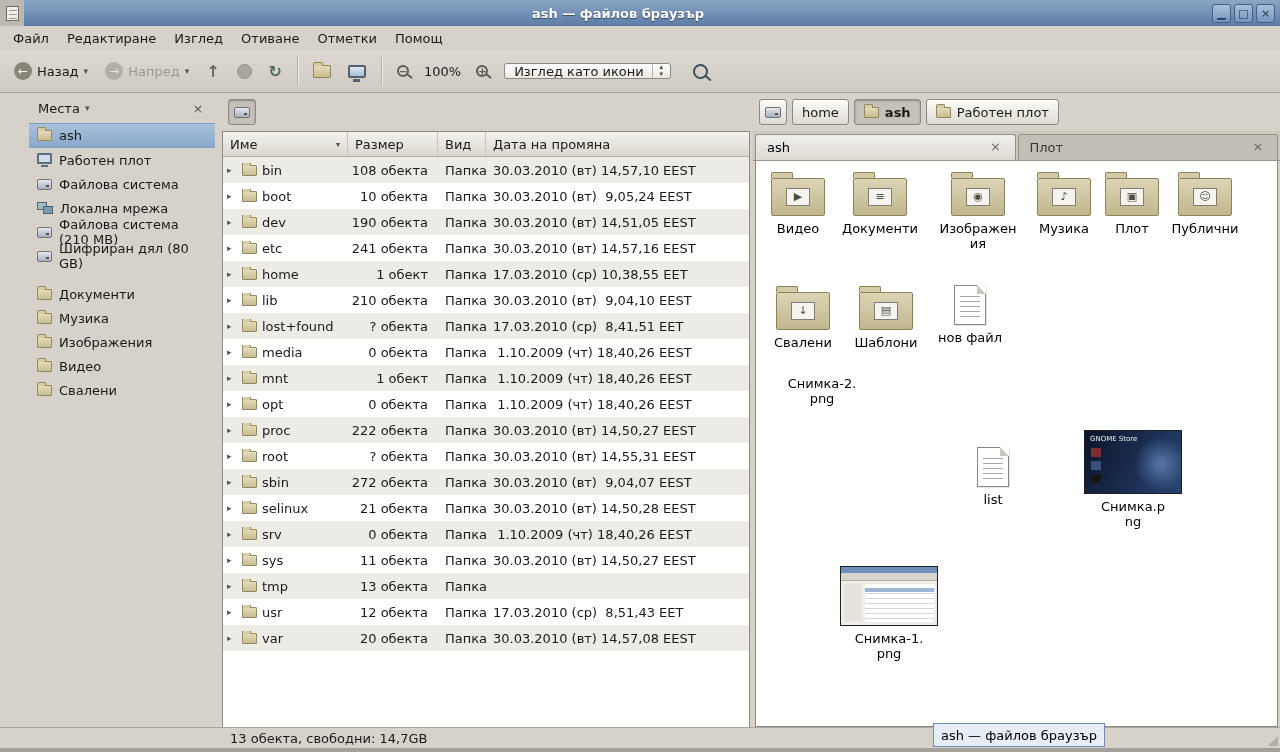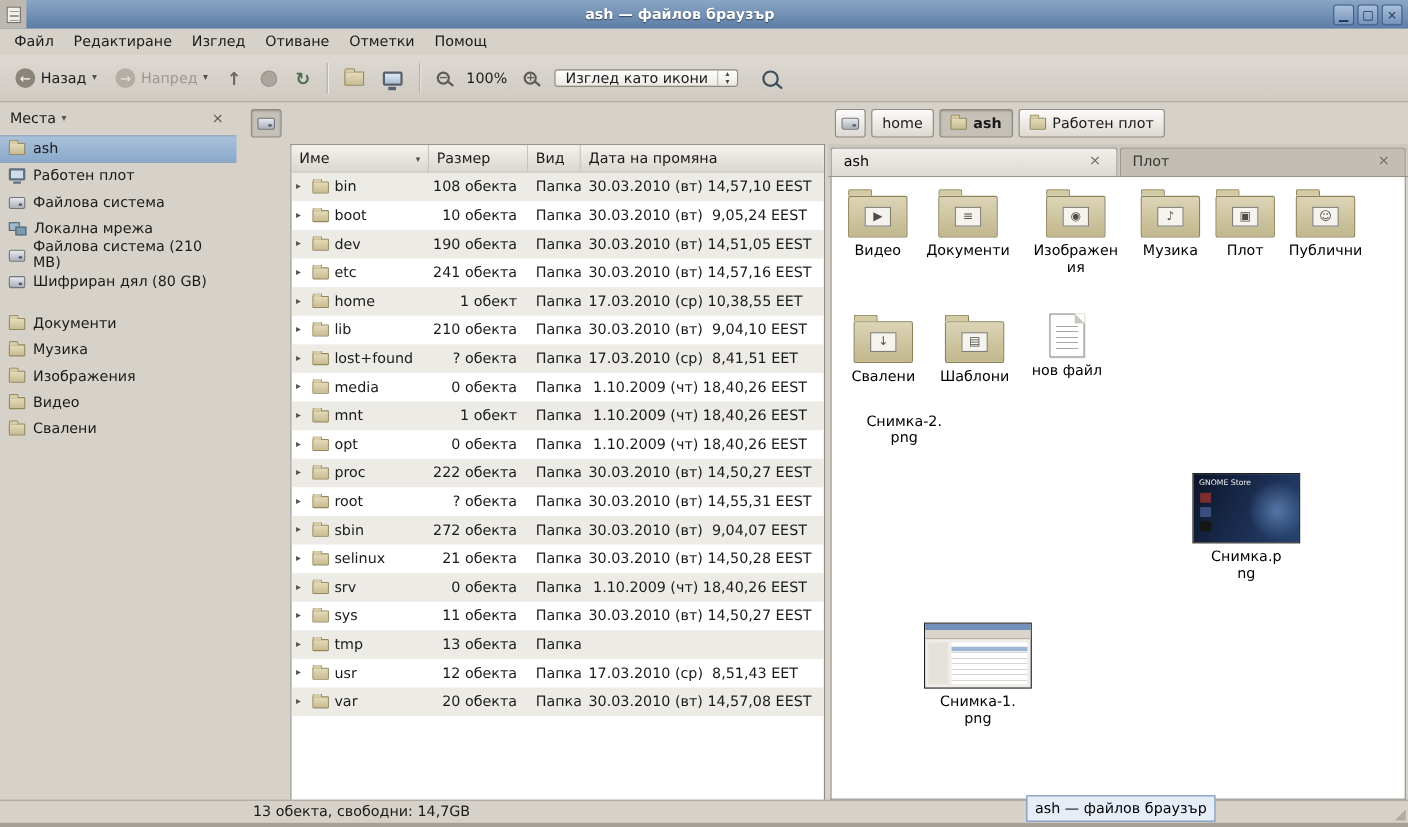--- a/index.html
+++ b/index.html
@@ -53,21 +53,21 @@
   .mag.lg { width:15px; height:15px; border-color:#3e4e5d; }
   .mag.lg::after { background:#3e4e5d; width:8px; }
   .zoomlvl { padding:0 5px; }
   .combo { margin-left:6px; height:16px; min-width:160px; border:1px solid #8e8a82; border-radius:3px;
     background:linear-gradient(#ffffff,#ebe8e2); display:flex; align-items:center; padding-left:9px; gap:8px; }
   .combo .spin { margin-left:auto; width:18px; align-self:stretch; border-left:1px solid #b9b5ad;
     display:flex; flex-direction:column; align-items:center; justify-content:center; font-size:7px; line-height:7px; color:#4a4742; }
   .searchbtn { margin-left:12px; width:30px; height:30px; display:flex; align-items:center; justify-content:center; }
   
   .main { display:flex; height:634px; }
-  .sidebar { width:215px; display:flex; flex-direction:column; flex:none; }
+  .sidebar { width:215px; display:flex; flex-direction:column; flex:none;padding-left:29px; }
   .side-head { height:30px; display:flex; align-items:center; gap:5px; padding:0 9px; }
   .side-close { margin-left:auto; color:#5a5750; width:16px; text-align:center; }
   .sitem { height:24px; display:flex; align-items:center; gap:7px; padding:0 6px 0 8px; }
   .sitem.selected { height:25px; background:linear-gradient(#a9c1da,#8aa9cb);
     border-top:1px solid #7d9cbf; border-bottom:1px solid #7d9cbf; }
   .side-sep { height:14px; }
   .sic { flex:none; position:relative; }
   .ic-desktop { width:15px; height:11px; border:2px solid #5f6e7e; background:#cfdcea; border-radius:1px; margin-bottom:3px; }
   .ic-desktop::after { content:''; position:absolute; left:2px; bottom:-5px; width:7px; height:2px; background:#5f6e7e; }
   .ic-drive { width:15px; height:11px; background:linear-gradient(#e7e9ed,#a9afb9); border:1px solid #70747c; border-radius:2px; }
@@ -83,21 +83,21 @@
   
   .midpane { width:528px; flex:none; display:flex; flex-direction:column; }
   .pane-pathbar { height:38px; flex:none; display:flex; align-items:center; gap:5px; padding:0 6px; }
   .pbtn { height:26px; display:flex; align-items:center; gap:6px; padding:0 9px; border:1px solid #8e8a82; border-radius:3px;
     background:linear-gradient(#fdfcfa,#ddd9d1); font-family:inherit; font-size:13px; color:#1a1a1a; }
   .pbtn.iconbtn { width:28px; padding:0; justify-content:center; }
   .pbtn.active { background:#c5c1b8; box-shadow:inset 0 1px 2px rgba(0,0,0,.28); font-weight:bold; }
   .drive-glyph { width:16px; height:11px; position:relative; background:linear-gradient(#e7e9ed,#a9afb9);
     border:1px solid #70747c; border-radius:2px; }
   .drive-glyph::after { content:''; position:absolute; right:2px; bottom:2px; width:3px; height:2px; background:#4e545c; }
-  .tree-wrap { flex:1; border:1px solid #8e8a82; border-bottom:none; background:#fff; display:flex; flex-direction:column; overflow:hidden;margin-left:42px; }
+  .tree-wrap { flex:1; border:1px solid #8e8a82; border-bottom:none; background:#fff; display:flex; flex-direction:column; overflow:hidden; }
   .tree-head { display:flex; height:25px; flex:none; background:linear-gradient(#f4f2ee,#dbd7cf); border-bottom:1px solid #b3afa7; }
   .th { display:flex; align-items:center; padding:0 7px; border-right:1px solid #c7c3bb; }
   .w0 { width:125px; } .w1 { width:90px; } .w2 { width:48px; } .w3 { flex:1; border-right:none; }
   .sortarrow { margin-left:auto; font-size:8px; color:#4e4b45; }
   .trow { display:flex; height:26px; align-items:center; }
   .trow:nth-child(odd) { background:#edebe6; }
   .cell { overflow:hidden; }
   .c0 { width:125px; display:flex; align-items:center; gap:5px; padding:0 4px; }
   .c1 { width:90px; text-align:right; padding-right:10px; }
   .c2 { width:48px; padding-left:7px; }
@@ -582,20 +582,24 @@
           </span>
           <div class="glabel">Шаблони</div>
         </div>
         <div class="gitem" style="left: 172px; top: 124px;">
           <span class="file-lg"></span>
           <div class="glabel">нов файл</div>
         </div>
         <div class="gitem thumbcell" style="left: 14px; top: 216px;">
           <div class="glabel">Снимка-2.png</div>
         </div>
+        <div class="gitem" style="left: 195px; top: 286px;">
+          <span class="file-lg"></span>
+          <div class="glabel">list</div>
+        </div>
         <div class="gitem thumbcell" style="left: 325px; top: 269px;">
           <div class="thumb-box thumb-dark">
             <span class="td-title">GNOME Store</span>
             <span class="td-glow"></span>
             <span class="td-s1"></span>
             <span class="td-s2"></span>
             <span class="td-s3"></span>
           </div>
           <div class="glabel">Снимка.png</div>
         </div>

